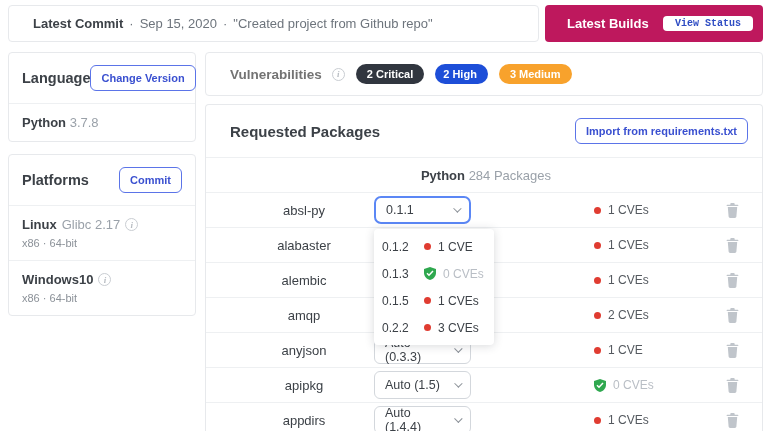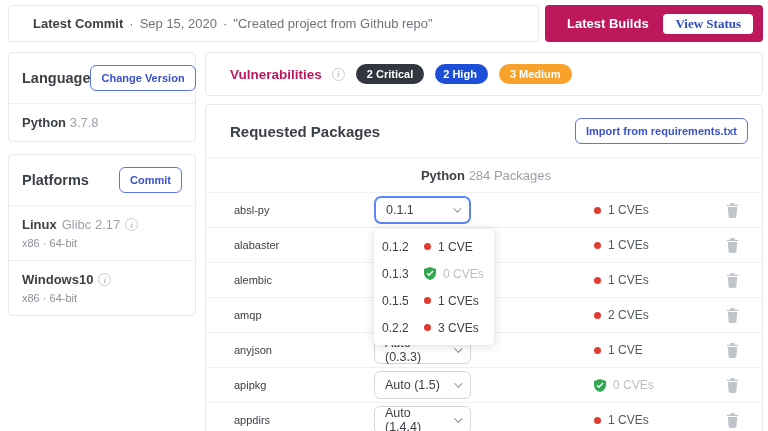--- a/index.html
+++ b/index.html
@@ -5,51 +5,51 @@
   * { margin:0; padding:0; box-sizing:border-box; }
   body { background:#fff; font-family:"Liberation Sans", sans-serif; }
   .page { position:relative; width:768px; height:431px; background:#fff; padding:5px 5px 0 8px; overflow:hidden; }
 
   
   .top-row { display:flex; gap:6px; margin-bottom:10px; align-items:stretch; }
   .commit-card { flex:1; border:1px solid #e7e9ec; border-radius:4px; height:37px; display:flex; align-items:center; padding:0 24px; font-size:13px; color:#6d747c; gap:6px; background:#fff; }
   .commit-card b { color:#3c4147; font-weight:bold; }
   .builds-box { width:218px; background:#be185d; border-radius:4px; height:37px; display:flex; align-items:center; justify-content:space-between; padding:0 10px 0 22px; }
   .builds-title { color:#fff; font-weight:bold; font-size:13px; }
-  .view-status-btn { background:#fff; color:#2e4cc3; border:none; font-weight:bold; font-size:13px; padding:2px 12px; border-radius:4px; cursor:pointer; font-family:Liberation Serif, serif; }
+  .view-status-btn { background:#fff; color:#2e4cc3; border:none; font-weight:bold; font-size:10px; padding:2px 12px; border-radius:4px; cursor:pointer; font-family:Liberation Mono, monospace; }
 
   
   .content-row { display:flex; gap:9px; align-items:flex-start; }
   .sidebar { width:188px; display:flex; flex-direction:column; gap:12px; }
   .card { border:1px solid #e7e9ec; border-radius:4px; background:#fff; }
   .side-header { display:flex; align-items:center; justify-content:space-between; padding:12px 13px; }
   .side-title { font-size:14.5px; font-weight:bold; color:#3c4147; }
   .btn-outline { background:#fff; border:1px solid #5b74e8; color:#3a50d0; font-weight:bold; font-size:11px; padding:6px 10px; border-radius:6px; cursor:pointer; white-space:nowrap; font-family:inherit; }
   .divider { border-top:1px solid #eef0f2; }
   .side-body { padding:11px 13px; font-size:13px; color:#3c4147; }
   .gray { color:#9aa1a9; font-weight:normal; }
   .plat-line { font-size:13px; color:#3c4147; font-weight:bold; display:flex; align-items:center; gap:5px; }
   .plat-arch { font-size:11px; color:#8b9198; margin-top:5px; }
   .info-icon { display:inline-flex; align-items:center; justify-content:center; width:13px; height:13px; border:1px solid #c9cdd2; border-radius:50%; color:#b7bcc2; font-size:9px; font-style:italic; font-weight:bold; font-family:"Liberation Serif", serif; flex:0 0 auto; }
 
   .main { flex:1; display:flex; flex-direction:column; gap:8px; }
   .vuln-card { height:44px; display:flex; align-items:center; padding:0 24px; gap:8px; }
-  .vuln-label { font-size:13.5px; font-weight:bold; color:#be185d; margin-right:2px;text-align:right; }
+  .vuln-label { font-size:13.5px; font-weight:bold; color:#737373; margin-right:2px;text-align:right; }
   .badge { color:#fff; font-size:11px; font-weight:bold; padding:4px 11px; border-radius:999px; margin-left:3px; }
   .badge.critical { background:#31363f; }
   .badge.high { background:#1d4ed8;padding-left:8px; }
   .badge.medium { background:#f8a22c; }
 
   .packages-card { border-bottom:none; border-radius:4px 4px 0 0; }
   .pkg-header { display:flex; align-items:center; padding:13px 14px 13px 24px; }
   .pkg-title { flex:1; font-size:15px; font-weight:bold; color:#3c4147; }
   .pkg-header .btn-outline { margin-left:8px; }
   .section-row { border-top:1px solid #eef0f2; padding:10px 24px 9px 28px; font-size:13px; color:#3c4147; font-weight:bold;text-align:center; }
   .pkg-row { border-top:1px solid #eef0f2; height:35px; display:flex; align-items:center; padding:0 22px 0 28px; }
-  .pkg-name { width:140px; font-size:11px; color:#3c4147; }
+  .pkg-name { width:140px; font-size:13px; color:#3c4147;text-align:center; }
   .select-col { width:140px; position:relative; }
   .select { width:97px; height:28px; border:1px solid #d3d7dc; border-radius:6px; background:#fff; display:flex; align-items:center; justify-content:space-between; padding:0 10px; font-size:12.5px; color:#3c4147; cursor:pointer;gap:8px; }
   .select.focused { border:2px solid #5b87f5; border-radius:7px; }
   .chev { width:6px; height:6px; border-right:1.6px solid #8b9198; border-bottom:1.6px solid #8b9198; transform:rotate(45deg) translateY(-2px); }
   .cve-col { margin-left:auto; margin-right:64px; width:66px; display:flex; align-items:center; gap:7px; font-size:12px; color:#54595f; }
   .cve-col.good { color:#b9bec5; }
   .dot { width:7px; height:7px; border-radius:50%; background:#e03c31; flex:0 0 auto; }
   .trash { width:16px; display:flex; justify-content:center; cursor:pointer; }
 
   

